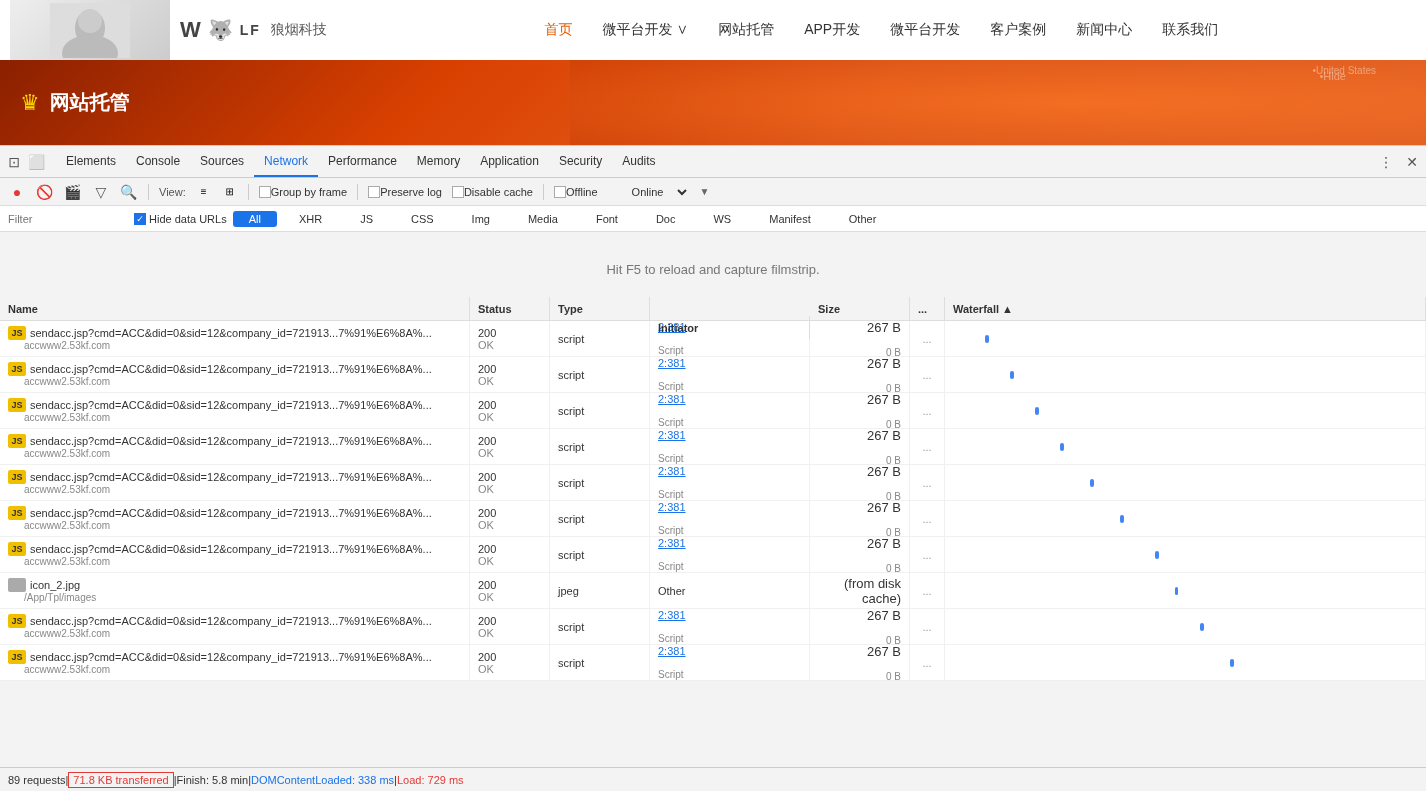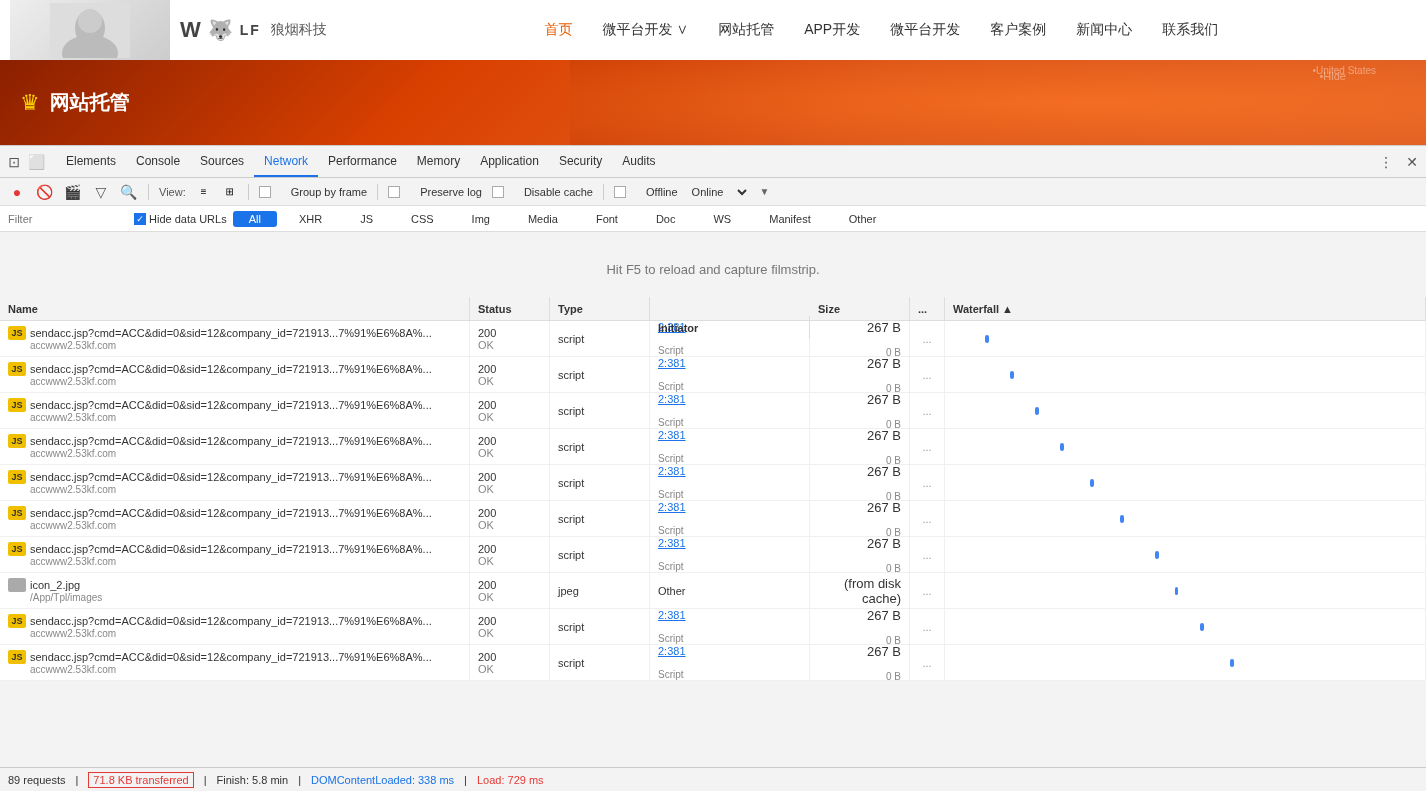--- a/index.html
+++ b/index.html
@@ -133,21 +133,21 @@
       align-items: center;
       background: #f3f3f3;
       border-bottom: 1px solid #ddd;
       height: 28px;
       padding: 0 8px;
       gap: 10px;
     }
     .toolbar-item {
       display: flex;
       align-items: center;
-      gap: 20px;
+      gap: 0;
       font-size: 11px;
       color: #333;
       cursor: pointer;
       white-space: nowrap;
     }
     .toolbar-checkbox {
       width: 12px;
       height: 12px;
       border: 1px solid #aaa;
       background: white;
@@ -168,20 +168,21 @@
       width: 1px;
       height: 16px;
       background: #ccc;
     }
     .toolbar-select {
       font-size: 11px;
       border: none;
       background: transparent;
       cursor: pointer;
       color: #333;
+      margin-left: 20px;
     }
 
     
     .filter-bar {
       display: flex;
       align-items: center;
       background: #fff;
       border-bottom: 1px solid #ddd;
       height: 26px;
       padding: 0 8px;
@@ -310,21 +311,21 @@
       white-space: nowrap;
       color: #333;
       font-size: 11px;
     }
     .name-sub {
       color: #888;
       font-size: 10px;
       white-space: nowrap;
       overflow: hidden;
       text-overflow: ellipsis;
-      margin-left: 22px;
+      margin-left: 16px;
     }
     .status-200 { color: #333; }
     .status-ok { color: #888; }
     .initiator-link { color: #1a73e8; text-decoration: underline; cursor: pointer; font-size: 11px; }
     .initiator-sub { color: #888; font-size: 10px; }
     .size-bytes { color: #333; font-size: 13px; }
     .size-sub { color: #888; font-size: 10px; }
 
     
     .waterfall-bar {
@@ -337,21 +338,21 @@
     }
 
     
     .status-bar {
       display: flex;
       align-items: center;
       background: #f3f3f3;
       border-top: 1px solid #ccc;
       height: 24px;
       padding: 0 8px;
-      gap: 10px;
+      gap: 0;
       font-size: 11px;
       color: #333;
     }
     .status-requests { color: #333; }
     .status-kb { border: 1px solid #e53935; padding: 1px 4px; color: #e53935; }
     .dom-loaded { color: #1a73e8; }
     .load-time { color: #e53935; }
 
     
     ::-webkit-scrollbar { width: 6px; height: 6px; }

